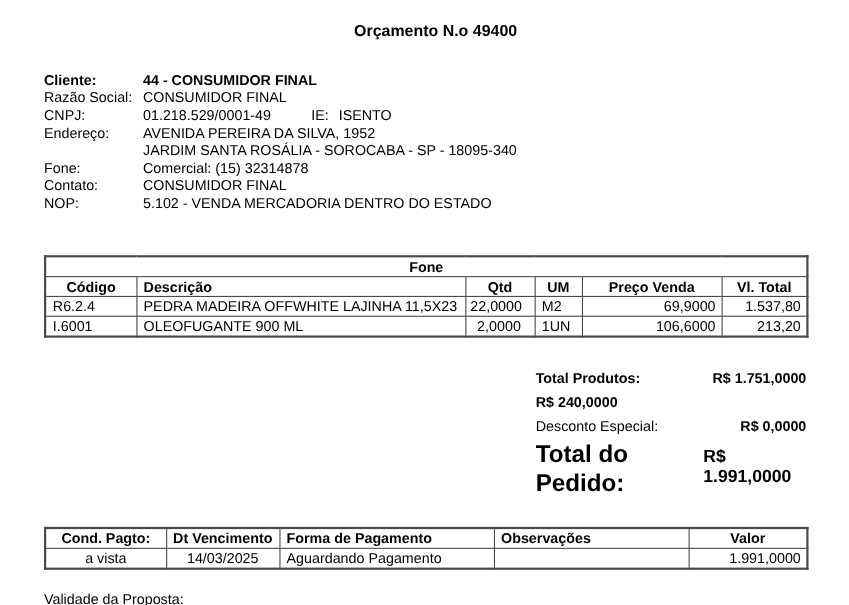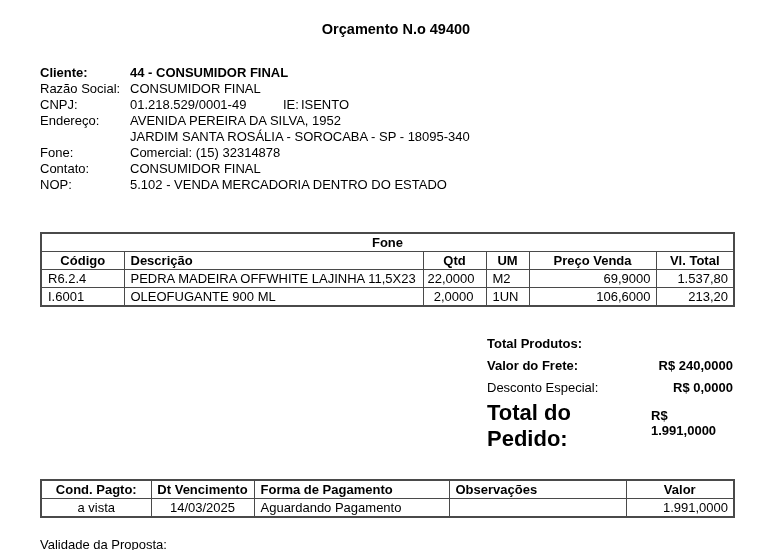--- a/index.html
+++ b/index.html
@@ -16,21 +16,21 @@
     font-weight:bold;
     font-size:14.5px;
     padding-left:20px;
   }
   
   .info { margin:28px 0 0 40px; line-height:16px; }
   .info-row { white-space:nowrap; }
   .info-label { display:inline-block; width:90px; vertical-align:top; }
   .bold { font-weight:bold; }
   .cnpj-value { display:inline-block; width:153px; }
-  .ie-value { margin-left:2px; }
+  .ie-value { margin-left:9px; }
   
   table.grid {
     border-collapse:collapse;
     table-layout:fixed;
     width:693px;
     margin-left:40px;
     border:2px solid #4a4a4a;
     font-size:13px;
   }
   table.grid th, table.grid td {
@@ -57,21 +57,21 @@
     display:flex; justify-content:space-between;
     line-height:22px;
   }
   .totals-row .t-value { font-weight:bold; }
   .totals-row.lbl-bold .t-label { font-weight:bold; }
   .grand-row {
     display:flex; justify-content:space-between; align-items:baseline;
     margin-top:1px;
   }
   .grand-label { font-weight:bold; font-size:22px; }
-  .grand-value { font-weight:bold; font-size:13px; }
+  .grand-value { font-weight:bold; font-size:16px; }
   
   .pay-table { margin-top:27px; }
   
   .validade { margin:19px 0 0 40px; }
 </style>
 </head>
 <body>
 
 <div class="doc-title">Orçamento N.o 49400</div>
 
@@ -138,23 +138,23 @@
     <td class="cell-left">1UN</td>
     <td class="cell-right pad-r-sm">106,6000</td>
     <td class="cell-right pad-r-sm">213,20</td>
   </tr>
 </tbody>
   </table>
 
 <div class="totals">
   <div class="totals-row lbl-bold">
     <span class="t-label">Total Produtos:</span>
+    <span class="t-value">R$ 1.751,0000</span>
   </div>
   <div class="totals-row lbl-bold">
-    <span class="t-label">Valor do Frete:</span>
     <span class="t-value">R$ 240,0000</span>
   </div>
   <div class="totals-row">
     <span class="t-label">Desconto Especial:</span>
     <span class="t-value">R$ 0,0000</span>
   </div>
   <div class="grand-row">
     <span class="grand-label">Total do Pedido:</span>
     <span class="grand-value">R$ 1.991,0000</span>
   </div>

